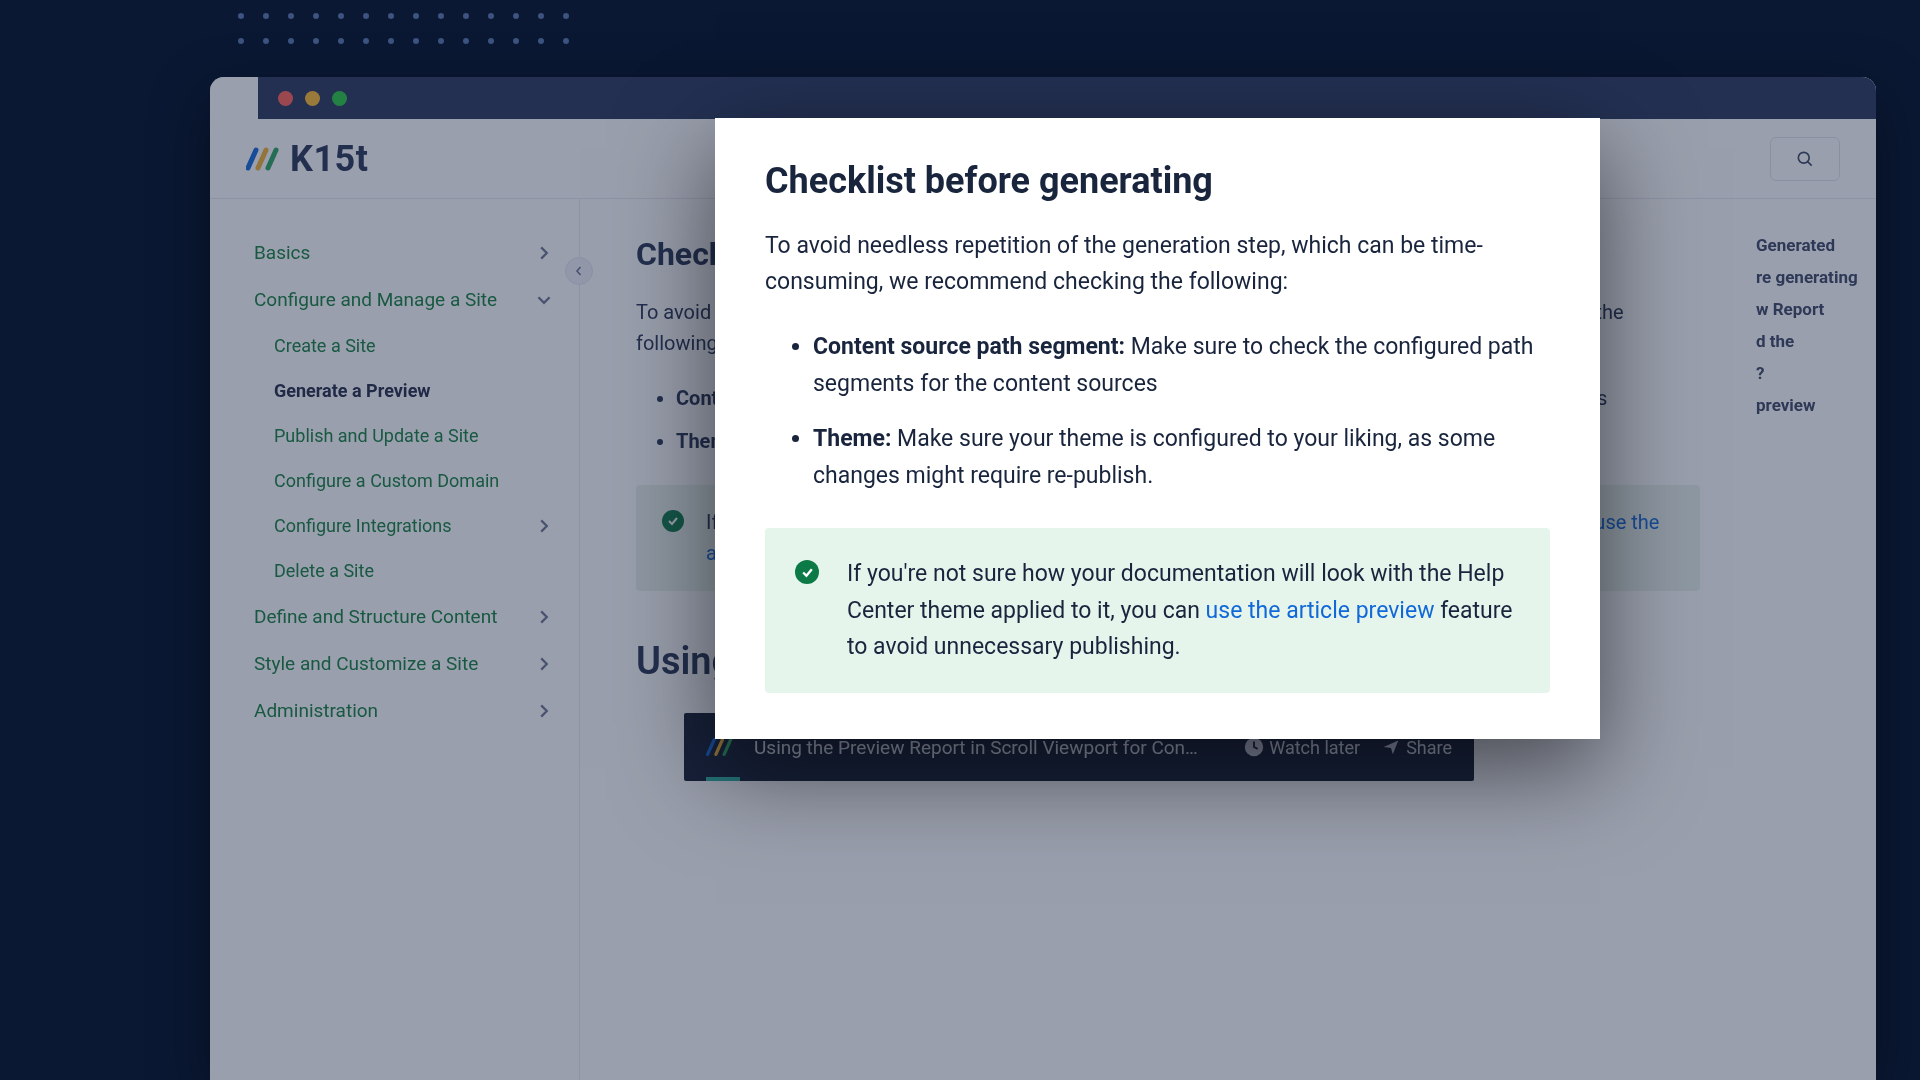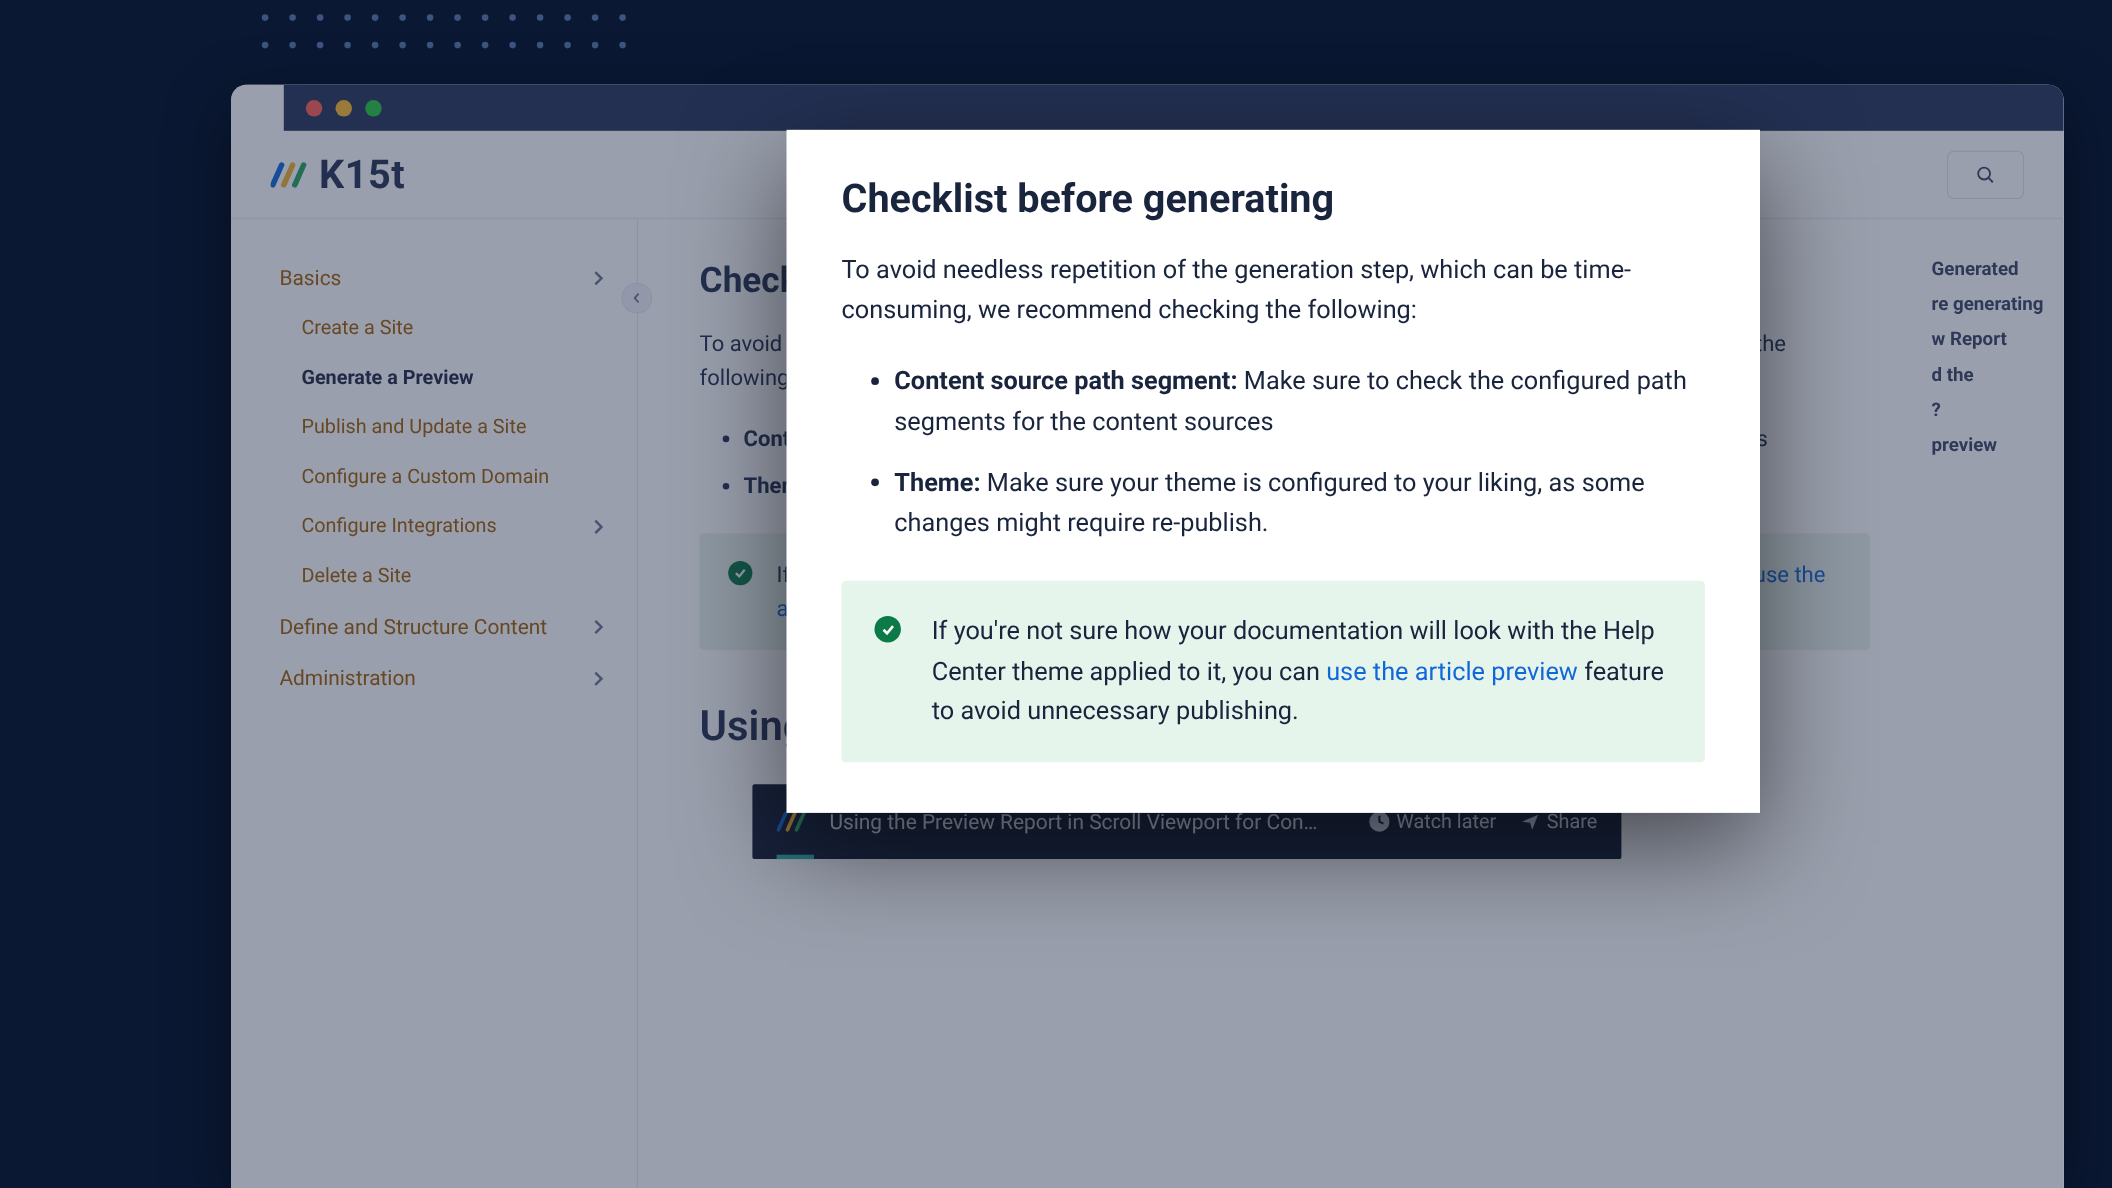--- a/index.html
+++ b/index.html
@@ -31,21 +31,21 @@
   .header { height: 80px; display: flex; align-items: center; padding: 0 36px; border-bottom: 1px solid #e5e9f0; justify-content: space-between; }
   .brand { display: flex; align-items: center; gap: 10px; }
   .brand-mark { width: 34px; height: 26px; }
   .brand-name { font-size: 36px; font-weight: 700; color: #263353; letter-spacing: .5px; }
   .search-btn { width: 70px; height: 44px; border: 1px solid #dfe3ec; border-radius: 6px; display: flex; align-items: center; justify-content: center; background: #fff; }
   .search-btn svg { width: 20px; height: 20px; }
 
   .body { flex: 1; display: flex; min-height: 0; }
   .sidebar { width: 370px; border-right: 1px solid #e5e9f0; padding: 30px 18px 0 44px; position: relative; }
   .collapse-handle { position: absolute; right: -14px; top: 58px; width: 28px; height: 28px; border-radius: 50%; background: #f1f3f8; border: 1px solid #e2e6ef; display: flex; align-items: center; justify-content: center; }
-  .nav-item { display: flex; align-items: center; justify-content: space-between; padding: 12px 10px 12px 0; color: #a16207; font-size: 19px; cursor: pointer; }
+  .nav-item { display: flex; align-items: center; justify-content: space-between; padding: 12px 10px 12px 0; color: #15803d; font-size: 19px; cursor: pointer; }
   .nav-item.sub { padding-left: 20px; font-size: 18px; }
   .nav-item.active { font-weight: 700; color: #222b45; }
   .chev { width: 14px; height: 14px; flex-shrink: 0; }
 
   .main { flex: 1; padding: 36px 56px 0 56px; color: #263353; overflow: hidden; }
   .h2 { font-size: 32px; font-weight: 700; margin-bottom: 24px; }
   .para { font-size: 20px; line-height: 1.55; margin-bottom: 24px; }
   .bullets { padding-left: 40px; margin-bottom: 28px; }
   .bullets li { font-size: 20px; line-height: 1.55; margin-bottom: 12px; }
   .callout { display: flex; gap: 22px; padding: 22px 26px; background: #e9f2ec; border-radius: 4px; }
@@ -237,20 +237,26 @@
               <path d="M6.5 1 L3 5 L6.5 9" fill="none" stroke="#6b7590" stroke-width="1.6"></path>
             </svg>
         </div>
         <div id="nav">
             <div class="nav-item">
               <span>Basics</span>
               <svg class="chev" viewBox="0 0 10 10">
                 <path d="M3 1 L7 5 L3 9" fill="none" stroke="#6b7590" stroke-width="1.6"></path>
               </svg>
             </div>
+            <div class="nav-item">
+              <span>Configure and Manage a Site</span>
+              <svg class="chev" viewBox="0 0 10 10">
+                <path d="M1 3 L5 7 L9 3" fill="none" stroke="#6b7590" stroke-width="1.6"></path>
+              </svg>
+            </div>
             <div class="nav-item sub">
               <span>Create a Site</span>
             </div>
             <div class="nav-item sub active">
               <span>Generate a Preview</span>
             </div>
             <div class="nav-item sub">
               <span>Publish and Update a Site</span>
             </div>
             <div class="nav-item sub">
@@ -260,20 +266,26 @@
               <span>Configure Integrations</span>
               <svg class="chev" viewBox="0 0 10 10">
                 <path d="M3 1 L7 5 L3 9" fill="none" stroke="#6b7590" stroke-width="1.6"></path>
               </svg>
             </div>
             <div class="nav-item sub">
               <span>Delete a Site</span>
             </div>
             <div class="nav-item">
               <span>Define and Structure Content</span>
+              <svg class="chev" viewBox="0 0 10 10">
+                <path d="M3 1 L7 5 L3 9" fill="none" stroke="#6b7590" stroke-width="1.6"></path>
+              </svg>
+            </div>
+            <div class="nav-item">
+              <span>Style and Customize a Site</span>
               <svg class="chev" viewBox="0 0 10 10">
                 <path d="M3 1 L7 5 L3 9" fill="none" stroke="#6b7590" stroke-width="1.6"></path>
               </svg>
             </div>
             <div class="nav-item">
               <span>Administration</span>
               <svg class="chev" viewBox="0 0 10 10">
                 <path d="M3 1 L7 5 L3 9" fill="none" stroke="#6b7590" stroke-width="1.6"></path>
               </svg>
             </div>

